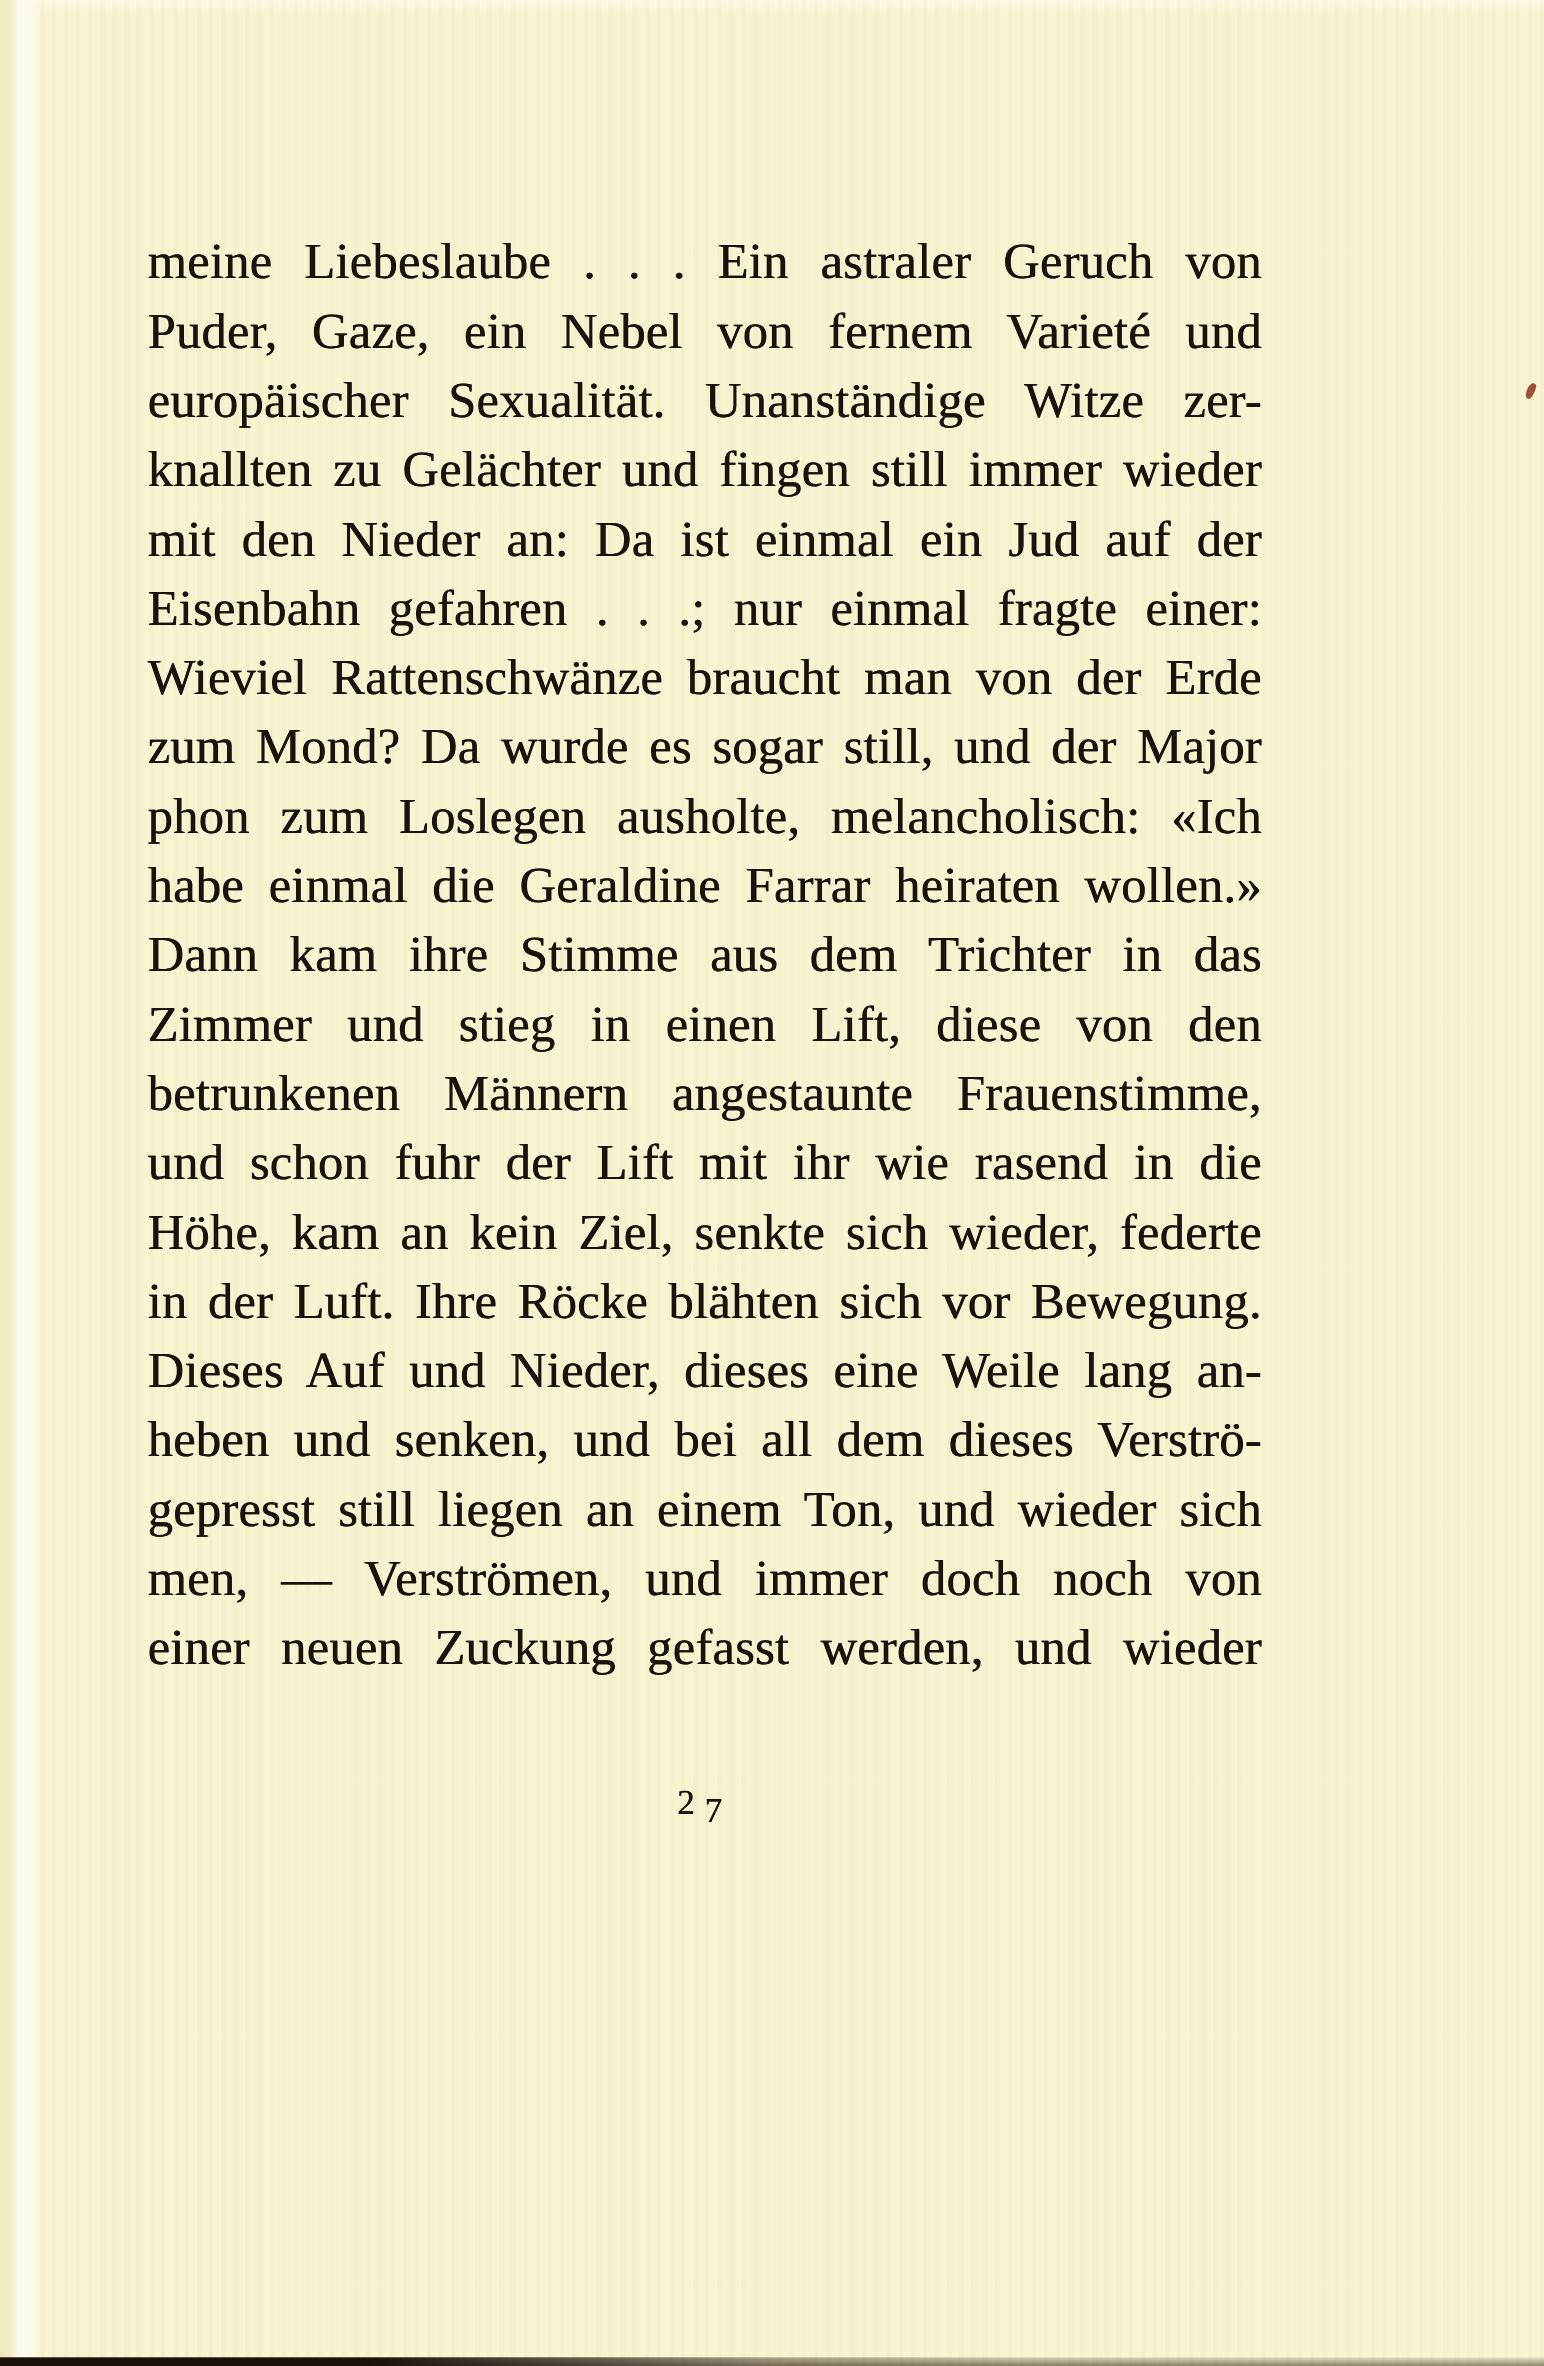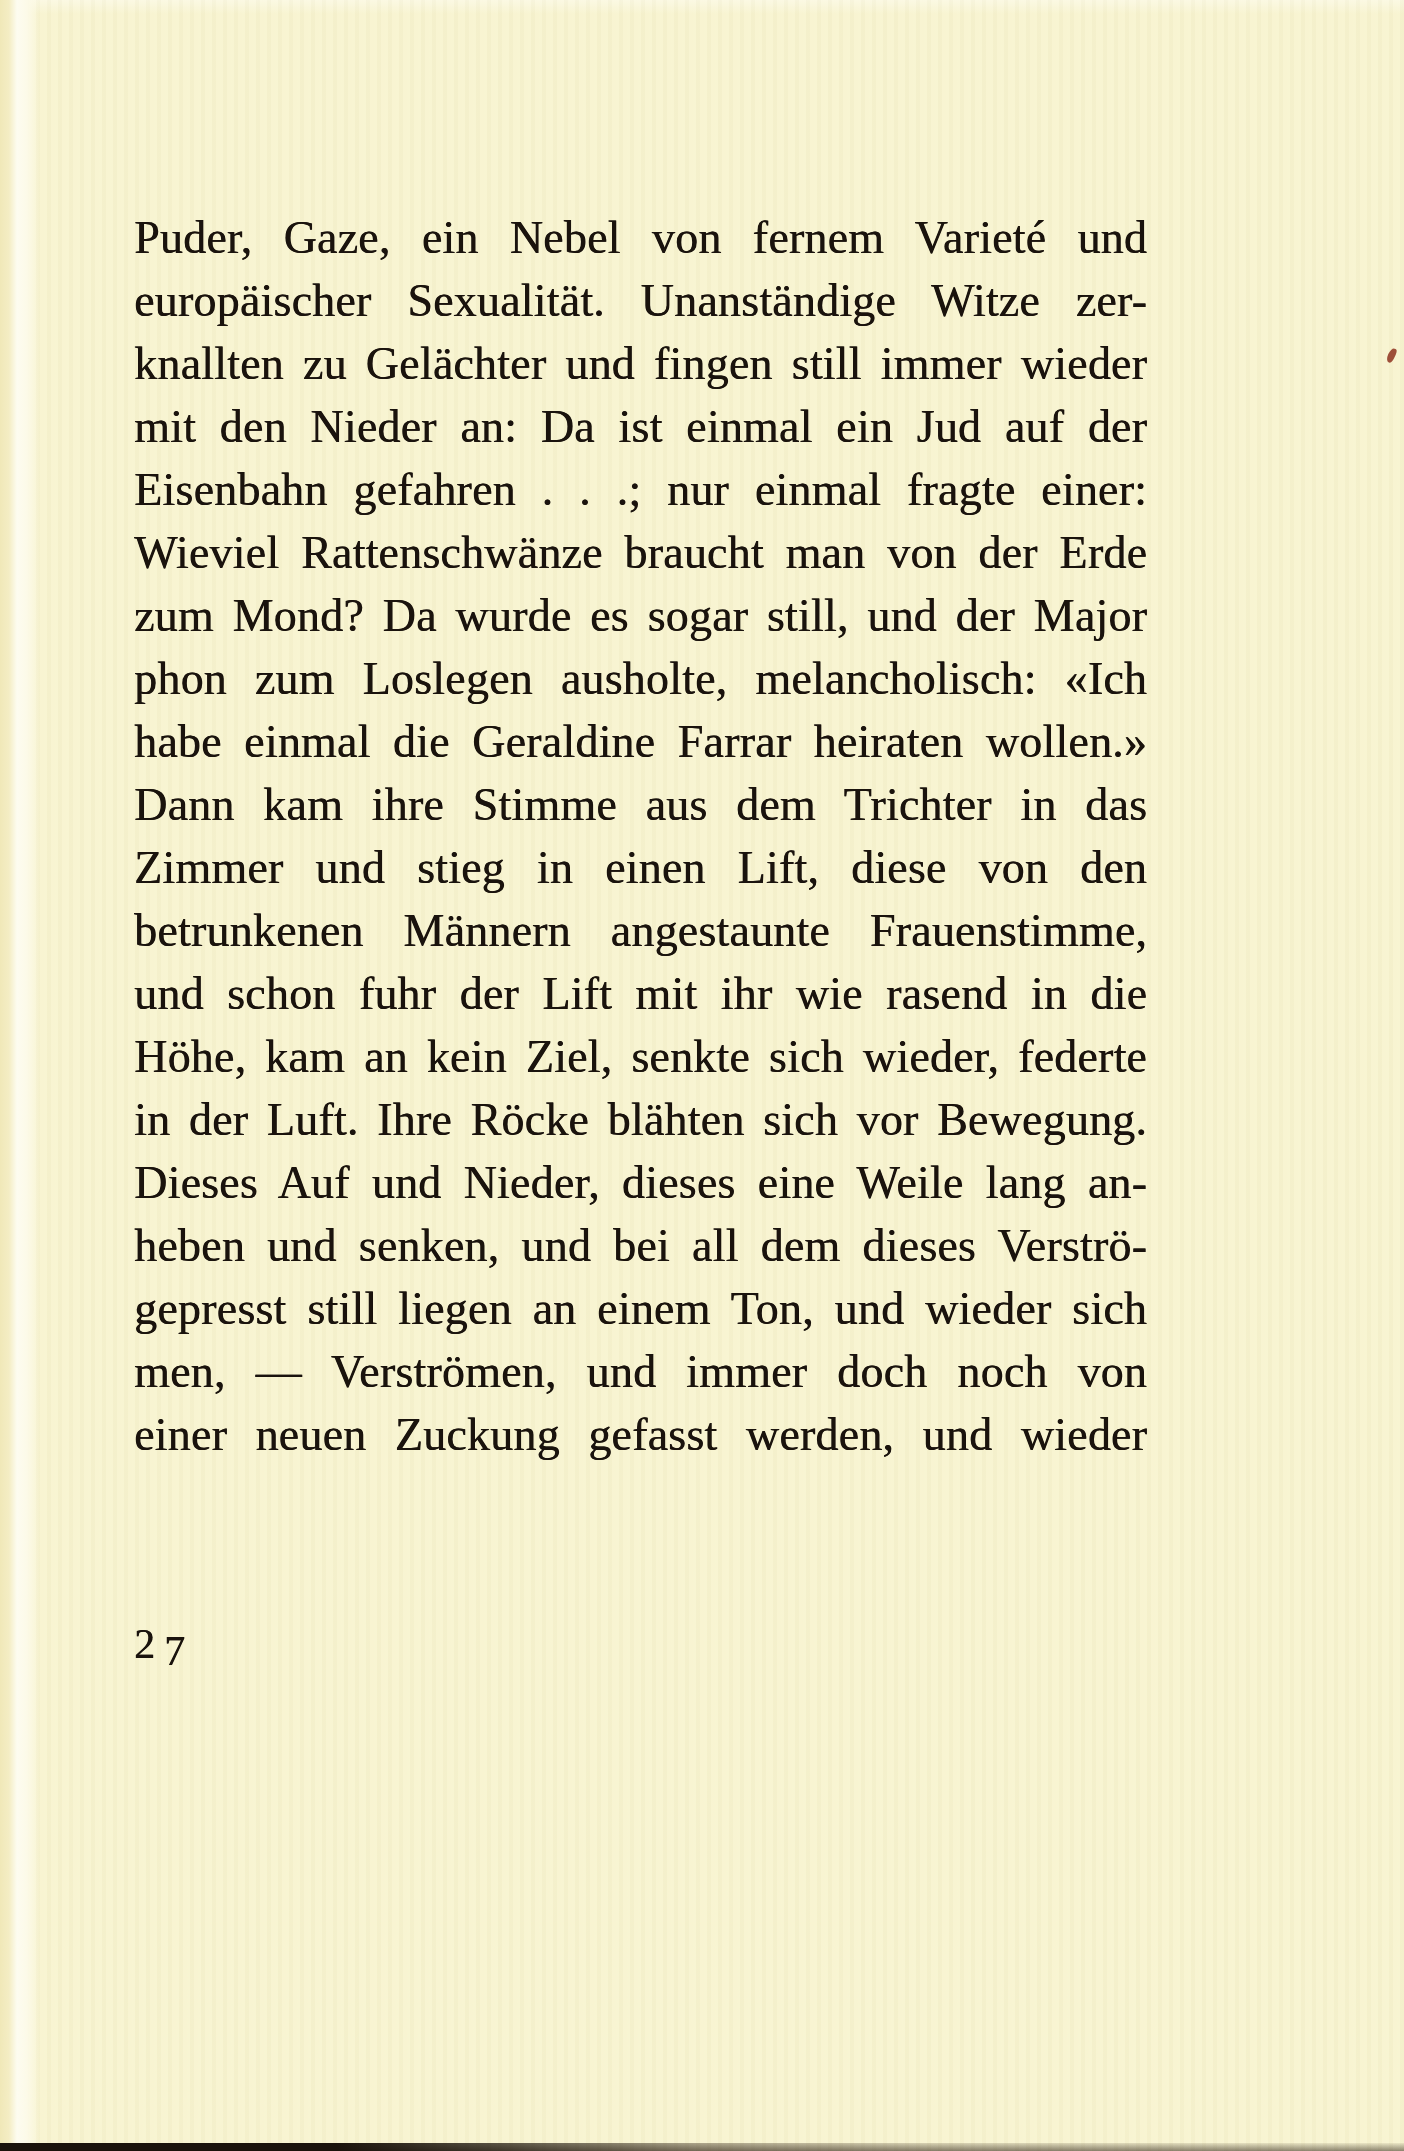--- a/index.html
+++ b/index.html
@@ -46,35 +46,36 @@
     letter-spacing:.2px;word-spacing:2px;
     text-shadow:.5px 0 0 currentColor;
   }
   .line{
     text-align:justify;
     text-align-last:justify;
     height:63px;overflow:visible;
   }
   .pagenum{
     position:absolute;left:134px;top:1620px;width:1013px;
-    font-size:42px;letter-spacing:9px;
+    text-align:center;font-size:32px;letter-spacing:9px;
     text-shadow:.4px 0 0 currentColor;
   }
   .pagenum span{display:inline-block;}
   .pagenum .d7{transform:translateY(7px);}
 </style>
 </head>
 <body>
 
 <div class="scan-page">
 
   <div class="edge-left"></div>
 
   <div class="textblock">
 
+  <div class="line" style="">meine Liebeslaube . . .  Ein  astraler  Geruch  von</div>
       <div class="line" style="">Puder, Gaze, ein Nebel von fernem Varieté und</div>
       <div class="line" style="">europäischer Sexualität. Unanständige Witze zer-</div>
       <div class="line" style="">knallten zu Gelächter und fingen still immer wieder</div>
       <div class="line" style="">mit den Nieder an: Da ist einmal ein Jud auf der</div>
       <div class="line" style="">Eisenbahn gefahren . . .; nur einmal fragte einer:</div>
       <div class="line" style="">Wieviel Rattenschwänze braucht man von der Erde</div>
       <div class="line" style="">zum Mond? Da wurde es sogar still, und der Major</div>
       <div class="line" style="">phon zum Loslegen ausholte, melancholisch: «Ich</div>
       <div class="line" style="">habe einmal die Geraldine Farrar heiraten wollen.»</div>
       <div class="line" style="">Dann kam ihre Stimme aus dem Trichter in das</div>

